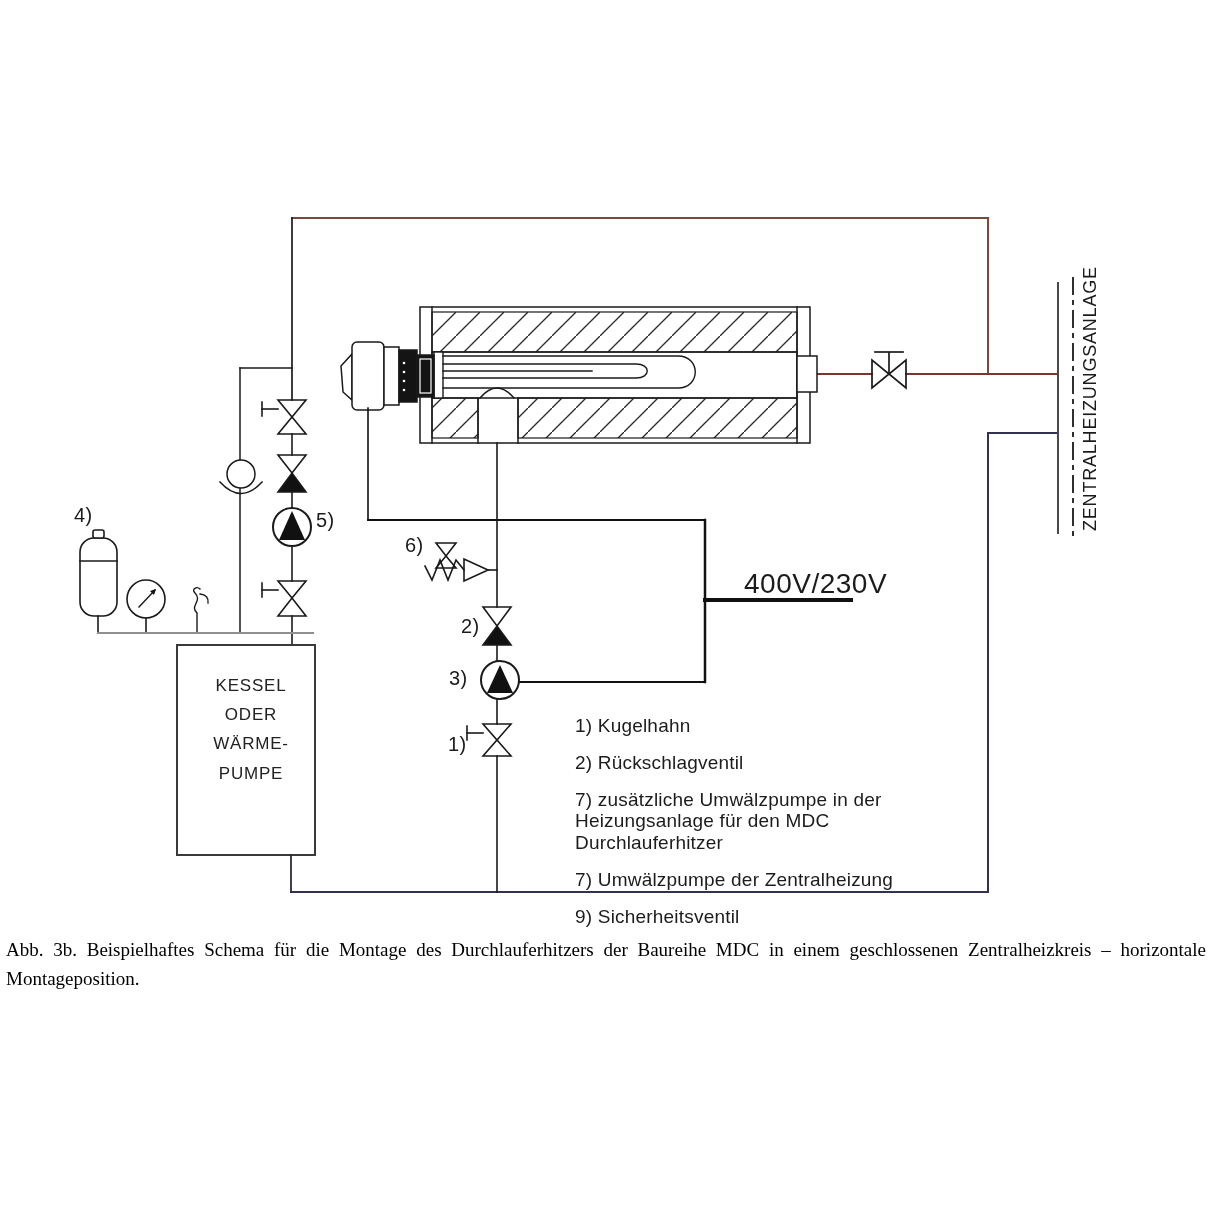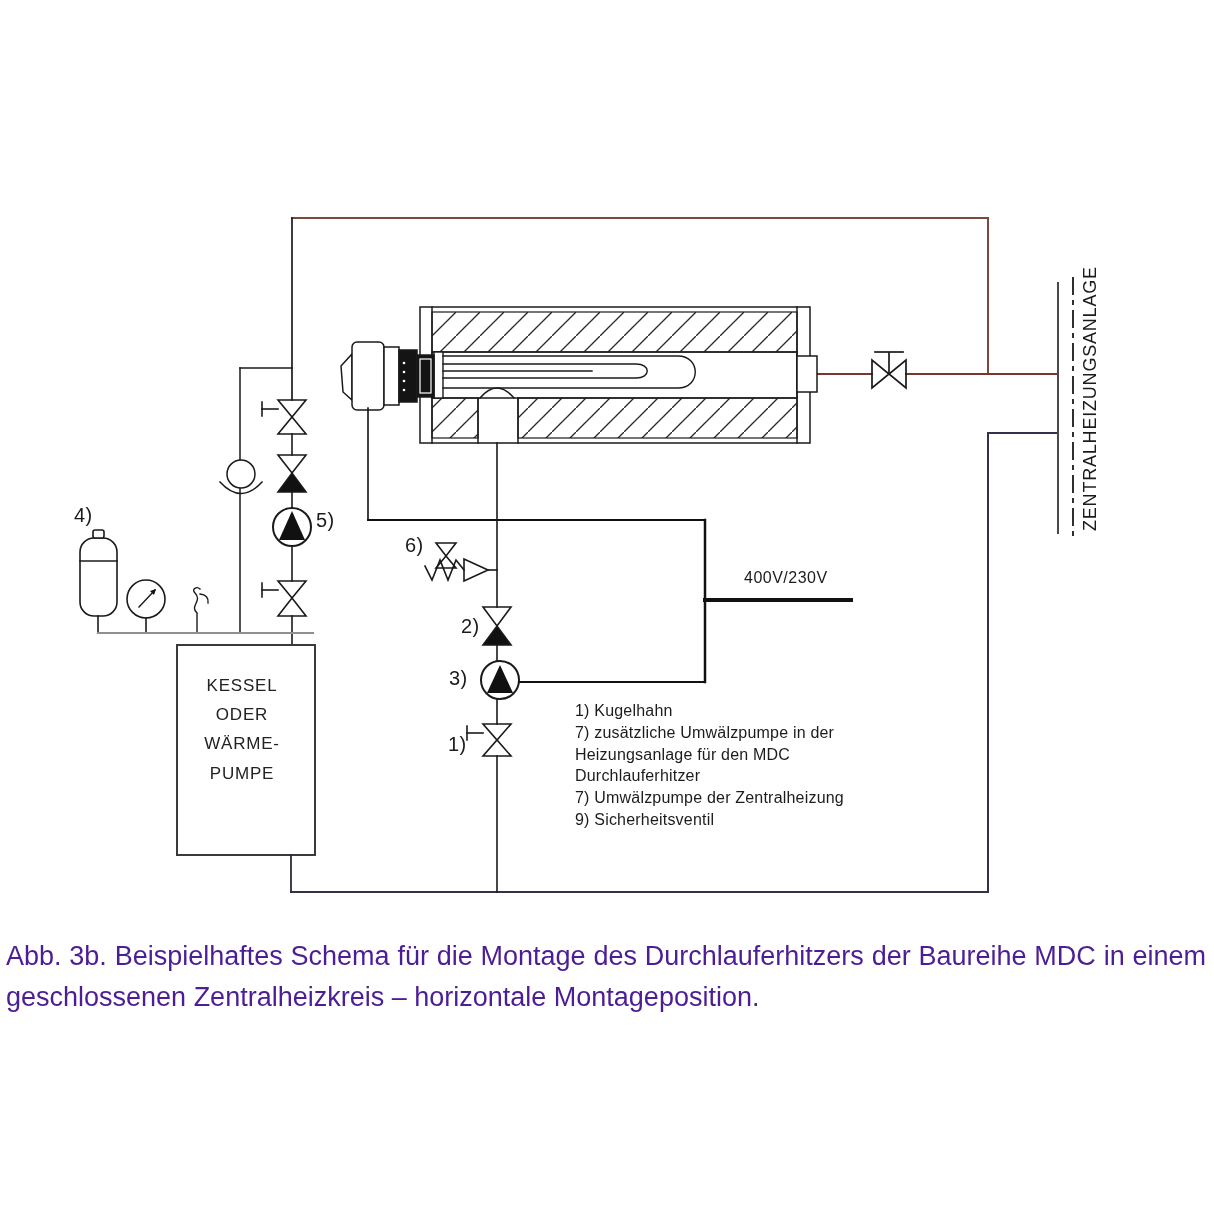--- a/index.html
+++ b/index.html
@@ -6,40 +6,40 @@
   .stage{
     position:relative;width:1214px;height:1214px;background:#ffffff;
     font-family:"Liberation Sans","DejaVu Sans",sans-serif;overflow:hidden;
   }
   .stage svg{position:absolute;left:0;top:0;}
   .lbl{
     position:absolute;color:#1b1b1b;font-size:20px;line-height:1.1;
     font-family:"Liberation Sans","DejaVu Sans",sans-serif;
   }
   .num-label{font-size:20px;letter-spacing:.5px;}
-  .power-label{font-size:16px;letter-spacing:.5px;}
+  .power-label{font-size:28px;letter-spacing:.5px;}
   .boiler-label{
     width:138px;text-align:center;font-size:17px;line-height:1.72;
     letter-spacing:.8px;white-space:pre-line;color:#222;
   }
   .legend{
     position:absolute;left:575px;top:700px;width:380px;color:#1c1c1c;
   }
   .legend-item{
-    font-size:16px;line-height:21.8px;white-space:pre-line;letter-spacing:.2px;
+    font-size:19px;line-height:21.8px;white-space:pre-line;letter-spacing:.2px;margin-top:15px;
   }
   .boundary-label{
     position:absolute;left:1080px;top:531px;width:250px;height:24px;
     transform:rotate(-90deg);transform-origin:0 0;
     font-size:18px;letter-spacing:.8px;color:#1b1b1b;white-space:nowrap;
   }
   .caption{
     position:absolute;left:6px;top:936px;width:1200px;
-    font-family:Liberation Sans, sans-serif;
-    font-size:27px;line-height:1.52;color:#4c1d95;text-align:justify;
+    font-family:Liberation Serif, serif;
+    font-size:19px;line-height:1.52;color:#000000;text-align:justify;
   }
 </style>
 </head>
 <body>
 
 <div class="stage">
 
   <svg width="1214" height="1214" viewBox="0 0 1214 1214" fill="none" stroke-linecap="square">
     <defs>
       <pattern id="hatch" patternUnits="userSpaceOnUse" width="24" height="24">
@@ -219,29 +219,30 @@
 
   <div class="lbl num-label" style="left:74px;top:504px;">4)</div>
   <div class="lbl num-label" style="left:316px;top:509px;">5)</div>
   <div class="lbl num-label" style="left:405px;top:534px;">6)</div>
   <div class="lbl num-label" style="left:461px;top:615px;">2)</div>
   <div class="lbl num-label" style="left:449px;top:667px;">3)</div>
   <div class="lbl num-label" style="left:448px;top:733px;">1)</div>
 
   <div class="lbl power-label" style="left:744px;top:569px;">400V/230V</div>
 
-  <div class="lbl boiler-label" style="left:173px;top:671px;">KESSEL
+  <div class="lbl boiler-label" style="left:182px;top:671px;">KESSEL
 ODER
 WÄRME-
 PUMPE</div>
 
   <div class="boundary-label">ZENTRALHEIZUNGSANLAGE</div>
 
   <div class="legend">
     <div class="legend-item">1) Kugelhahn</div>
+    <div class="legend-item">2) Rückschlagventil</div>
     <div class="legend-item">7) zusätzliche Umwälzpumpe in der
 Heizungsanlage für den MDC
 Durchlauferhitzer</div>
     <div class="legend-item">7) Umwälzpumpe der Zentralheizung</div>
     <div class="legend-item">9) Sicherheitsventil</div>
   </div>
 
   <div class="caption">Abb. 3b. Beispielhaftes Schema für die Montage des Durchlauferhitzers der Baureihe MDC in einem geschlossenen Zentralheizkreis – horizontale Montageposition.</div>
 
 </div>

